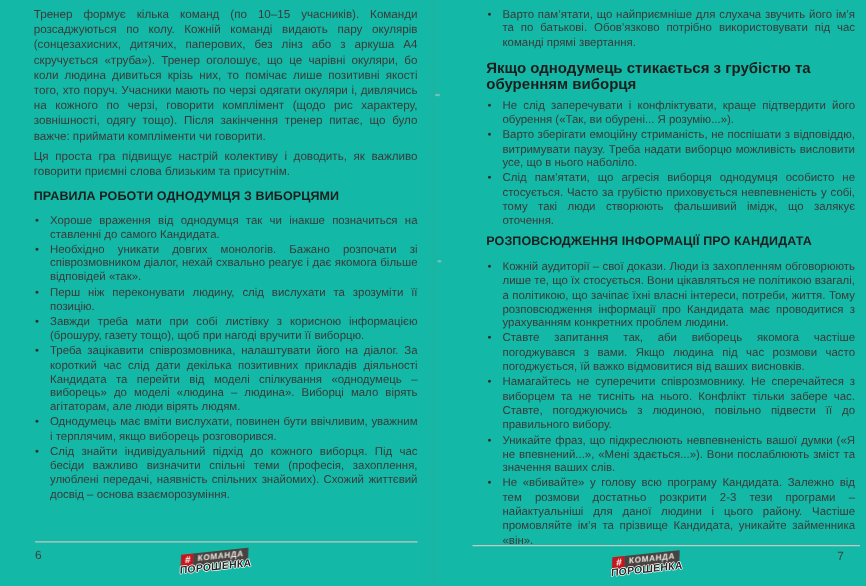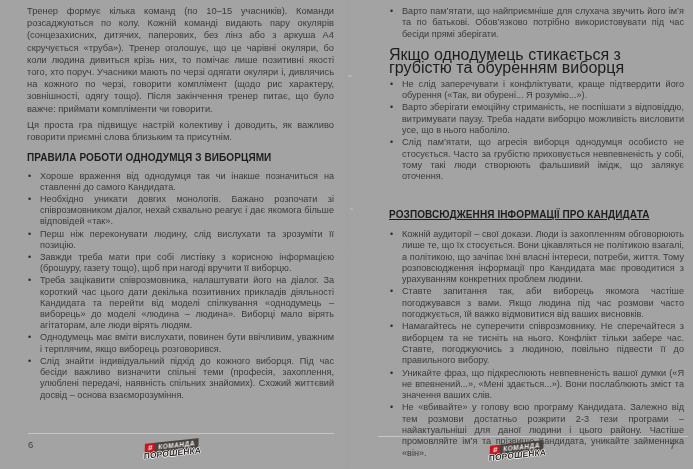--- a/index.html
+++ b/index.html
@@ -5,21 +5,21 @@
   html, body { margin: 0; padding: 0; }
   body {
     font-family: "Liberation Sans", sans-serif;
     background: #ffffff;
     width: 693px; height: 469px;
     overflow: hidden;
   }
   .spread {
     position: relative;
     width: 693px; height: 469px;
-    background: #a3a3a3;
+    background: #14b8a6;
   }
   
   .gutter {
     position: absolute; left: 341px; top: 0; width: 12px; height: 469px;
     background: linear-gradient(90deg, rgba(0,0,0,0) 0%, rgba(120,120,120,0.05) 50%, rgba(0,0,0,0) 100%);
     pointer-events: none;
   }
   .speck {
     position: absolute; background: #c9c9c9; border-radius: 50%;
     opacity: 0.55;
@@ -40,22 +40,22 @@
   p.body-par + p.body-par { margin-top: 4px; }
 
   h1.sect {
     margin: 7px 0 0 0;
     font-size: 10px; line-height: 16.4px;
     font-weight: bold; color: #1d1d1d;
     letter-spacing: 0.1px;
   }
   h2.subsect {
     margin: 8px 0 0 0;
-    font-size: 16px; line-height: 13.5px;
-    font-weight: normal; color: #1d1d1d;
+    font-size: 12px; line-height: 13.5px;
+    font-weight: bold; color: #1d1d1d;
   }
 
   .bullets { margin-top: 4px; }
   .bullet { display: flex; margin: 0 0 1px 0; }
   .bullet .bm {
     flex: none; width: 12px;
     font-size: 9px; line-height: 11.2px;
     color: #2c2c2c; padding-left: 1px;
   }
   .bullet .bt {
@@ -133,21 +133,21 @@
       <div class="bullet">
         <span class="bm">•</span>
         <span class="bt">Перш ніж переконувати людину, слід вислухати та зрозуміти її позицію.</span>
       </div>
       <div class="bullet">
         <span class="bm">•</span>
         <span class="bt">Завжди треба мати при собі листівку з корисною інформацією (брошуру, газету тощо), щоб при нагоді вручити її виборцю.</span>
       </div>
       <div class="bullet">
         <span class="bm">•</span>
-        <span class="bt">Треба зацікавити співрозмовника, налаштувати його на діалог. За короткий час цього дати декілька позитивних прикладів діяльності Кандидата та перейти від моделі спілкування «однодумець – виборець» до моделі «людина – людина». Виборці мало вірять агітаторам, але люди вірять людям.</span>
+        <span class="bt">Треба зацікавити співрозмовника, налаштувати його на діалог. За короткий час слід дати декілька позитивних прикладів діяльності Кандидата та перейти від моделі спілкування «однодумець – виборець» до моделі «людина – людина». Виборці мало вірять агітаторам, але люди вірять людям.</span>
       </div>
       <div class="bullet">
         <span class="bm">•</span>
         <span class="bt">Однодумець має вміти вислухати, повинен бути ввічливим, уважним і терплячим, якщо виборець розговорився.</span>
       </div>
       <div class="bullet">
         <span class="bm">•</span>
         <span class="bt">Слід знайти індивідуальний підхід до кожного виборця. Під час бесіди важливо визначити спільні теми (професія, захоплення, улюблені передачі, наявність спільних знайомих). Схожий життєвий досвід – основа взаєморозуміння.</span>
       </div>
     </div>
@@ -160,42 +160,42 @@
         <span class="logo-team">КОМАНДА</span>
       </div>
       <div class="logo-name">ПОРОШЕНКА</div>
     </div>
   </div>
 
   <div class="page page-right">
     <div class="bullets" style="margin-top:0;">
       <div class="bullet">
         <span class="bm">•</span>
-        <span class="bt">Варто пам’ятати, що найприємніше для слухача звучить його ім’я та по батькові. Обов’язково потрібно використовувати під час бесіди прямі зберігати.</span>
+        <span class="bt">Варто пам’ятати, що найприємніше для слухача звучить його ім’я та по батькові. Обов’язково потрібно використовувати під час команді прямі звертання.</span>
       </div>
     </div>
 
     <h2 class="subsect">Якщо однодумець стикається з грубістю та обуренням виборця</h2>
 
     <div class="bullets">
       <div class="bullet">
         <span class="bm">•</span>
         <span class="bt">Не слід заперечувати і конфліктувати, краще підтвердити його обурення («Так, ви обурені... Я розумію...»).</span>
       </div>
       <div class="bullet">
         <span class="bm">•</span>
         <span class="bt">Варто зберігати емоційну стриманість, не поспішати з відповіддю, витримувати паузу. Треба надати виборцю можливість висловити усе, що в нього наболіло.</span>
       </div>
       <div class="bullet">
         <span class="bm">•</span>
         <span class="bt">Слід пам’ятати, що агресія виборця однодумця особисто не стосується. Часто за грубістю приховується невпевненість у собі, тому такі люди створюють фальшивий імідж, що залякує оточення.</span>
       </div>
     </div>
 
-    <h1 class="sect" style="margin-top:24px;text-decoration:underline;">РОЗПОВСЮДЖЕННЯ ІНФОРМАЦІЇ ПРО КАНДИДАТА</h1>
+    <h1 class="sect" style="margin-top:3px;">РОЗПОВСЮДЖЕННЯ ІНФОРМАЦІЇ ПРО КАНДИДАТА</h1>
 
     <div class="bullets" style="margin-top:6px;">
       <div class="bullet">
         <span class="bm">•</span>
         <span class="bt">Кожній аудиторії – свої докази. Люди із захопленням обговорюють лише те, що їх стосується. Вони цікавляться не політикою взагалі, а політикою, що зачіпає їхні власні інтереси, потреби, життя. Тому розповсюдження інформації про Кандидата має проводитися з урахуванням конкретних проблем людини.</span>
       </div>
       <div class="bullet">
         <span class="bm">•</span>
         <span class="bt">Ставте запитання так, аби виборець якомога частіше погоджувався з вами. Якщо людина під час розмови часто погоджується, їй важко відмовитися від ваших висновків.</span>
       </div>

